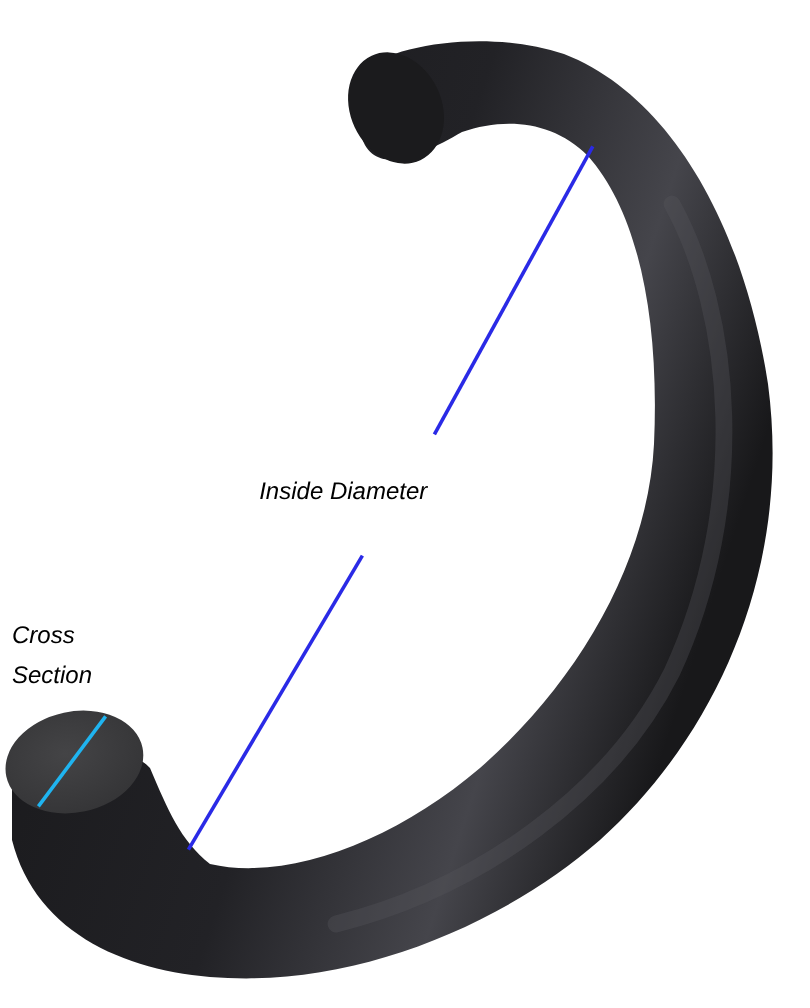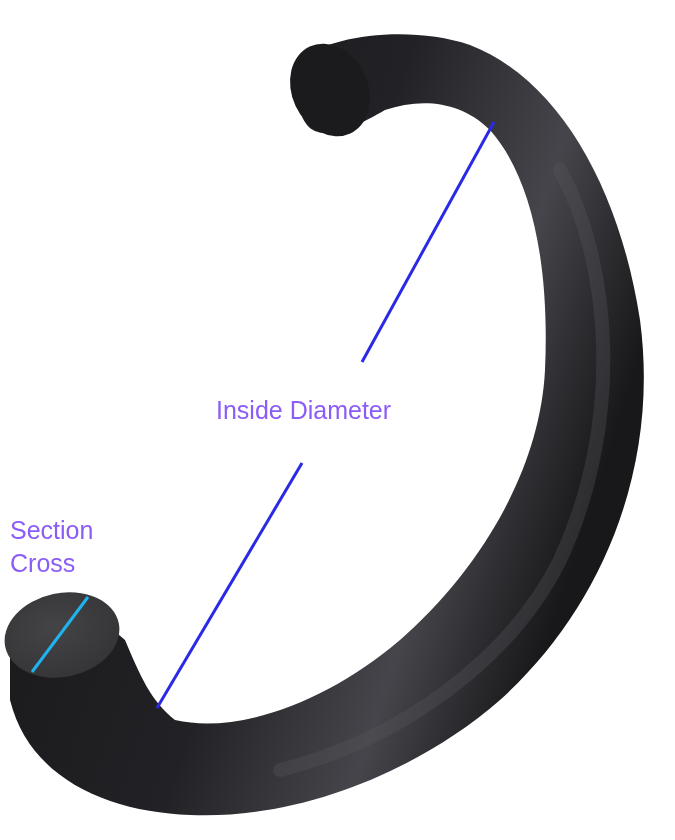--- a/index.html
+++ b/index.html
@@ -1,18 +1,18 @@
 <!DOCTYPE html>
 <html><head>
 <meta charset="utf-8">
 <style>
   html, body { margin:0; padding:0; background:#ffffff; }
   body { width:675px; height:840px; position:relative; overflow:hidden; font-family:"Liberation Sans", sans-serif; }
   svg { position:absolute; left:0; top:0; }
-  .label { position:absolute; color:#8b5cf6; font-family:"Liberation Sans", sans-serif; font-size:25px; line-height:33px; }
+  .label { position:absolute; color:#000000; font-family:"Liberation Sans", sans-serif; font-size:20px; line-height:33px;font-style:italic; }
   #lbl-id { left:216px; top:394px; white-space:nowrap; }
   #lbl-cs { left:10px; top:514px; }
   #lbl-cs span { display:block; }
 </style>
 </head>
 <body>
 
 <svg width="675" height="840" viewBox="0 0 675 840">
   <defs>
     <linearGradient id="ringGrad" x1="0" y1="0" x2="1" y2="0.4">
@@ -49,15 +49,15 @@
   <ellipse cx="62" cy="635" rx="58" ry="42" transform="rotate(-12 62 635)" fill="url(#faceGrad)"></ellipse>
 
   <line x1="494" y1="122" x2="362" y2="362" stroke="#2a2ae6" stroke-width="3"></line>
   <line x1="302" y1="463" x2="157" y2="708" stroke="#2a2ae6" stroke-width="3"></line>
 
   <line x1="88" y1="597" x2="32" y2="672" stroke="#1fb4f0" stroke-width="3"></line>
 </svg>
 
 <div id="lbl-id" class="label">Inside Diameter</div>
 <div id="lbl-cs" class="label">
+  <span>Cross</span>
   <span>Section</span>
-  <span>Cross</span>
 </div>
 
 </body></html>

